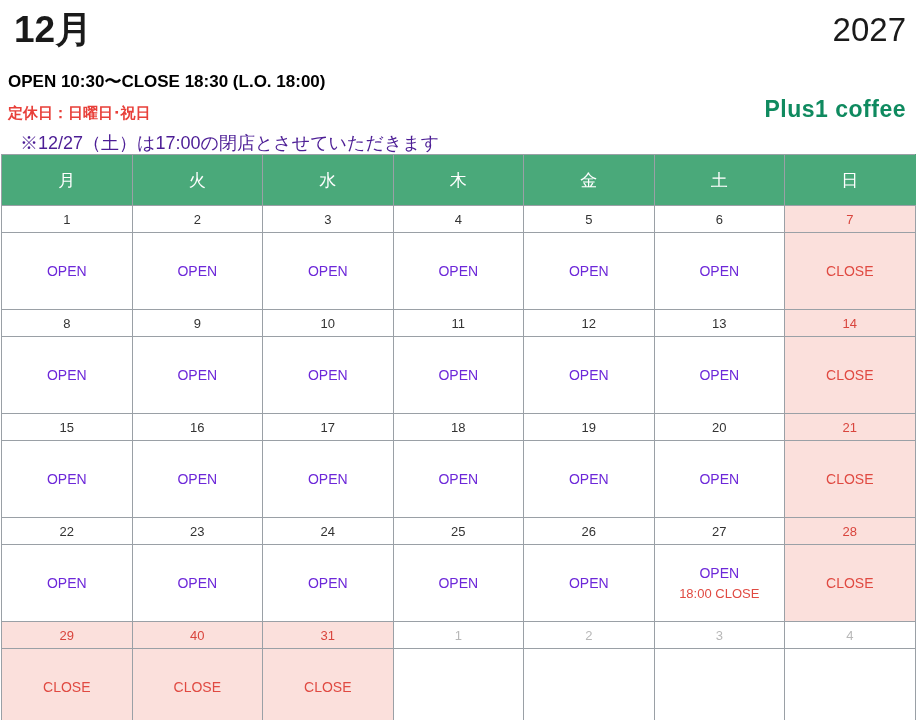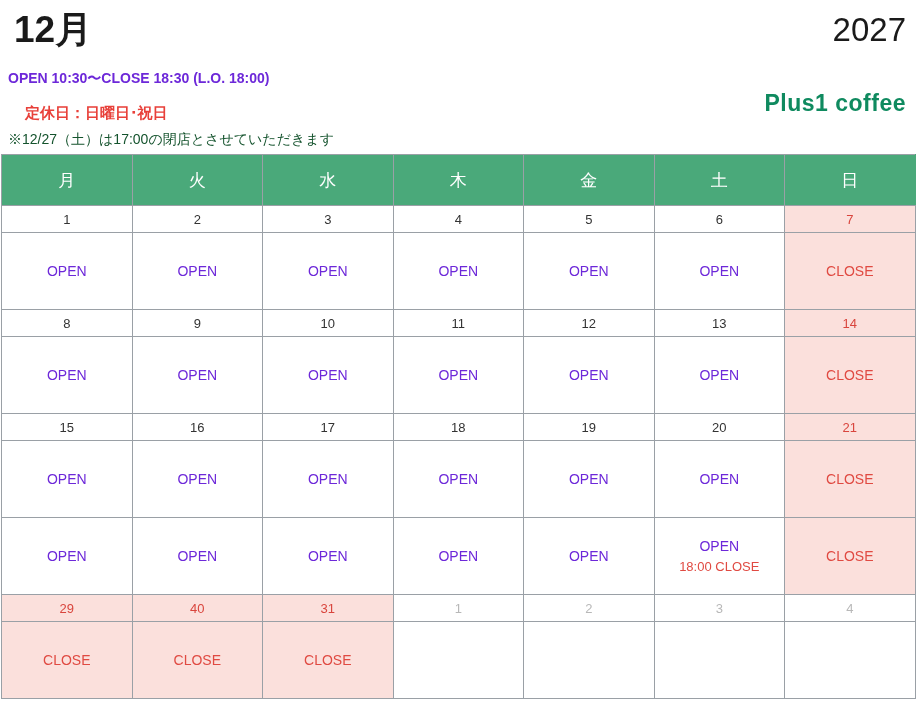--- a/index.html
+++ b/index.html
@@ -43,43 +43,43 @@
     top: 10px;
     font-size: 33px;
     font-weight: normal;
     color: #1a1a1a;
     line-height: 40px;
   }
   .hours-line {
     position: absolute;
     left: 8px;
     top: 70px;
-    font-size: 14px;
-    font-weight: bold;
-    color: #6d28d9;
+    font-size: 17px;
+    font-weight: bold;
+    color: #000000;
   }
   .closed-line {
     position: absolute;
-    left: 25px;
+    left: 8px;
     top: 104px;
     font-size: 15px;
     font-weight: bold;
     color: #e8403a;
   }
   .note-line {
     position: absolute;
-    left: 8px;
+    left: 20px;
     top: 131px;
-    font-size: 14px;
-    color: #14532d;
+    font-size: 18px;
+    color: #4c1d95;
   }
   .brand {
     position: absolute;
     right: 10px;
-    top: 90px;
+    top: 96px;
     font-size: 23px;
     font-weight: bold;
     color: #0f8a5f;
     letter-spacing: 0.5px;
   }
   
   .calendar {
     position: absolute;
     left: 1px;
     top: 154px;
@@ -215,20 +215,29 @@
         <td class="daycell"><span class="open-txt">OPEN</span></td>
         <td class="daycell"><span class="open-txt">OPEN</span></td>
         <td class="daycell"><span class="open-txt">OPEN</span></td>
         <td class="daycell"><span class="open-txt">OPEN</span></td>
         <td class="daycell"><span class="open-txt">OPEN</span></td>
         <td class="daycell"><span class="open-txt">OPEN</span></td>
         <td class="daycell pink"><span class="close-txt">CLOSE</span></td>
       </tr>
 
       <tr>
+        <td class="daynum">22</td>
+        <td class="daynum">23</td>
+        <td class="daynum">24</td>
+        <td class="daynum">25</td>
+        <td class="daynum">26</td>
+        <td class="daynum">27</td>
+        <td class="daynum sun pink">28</td>
+      </tr>
+      <tr>
         <td class="daycell"><span class="open-txt">OPEN</span></td>
         <td class="daycell"><span class="open-txt">OPEN</span></td>
         <td class="daycell"><span class="open-txt">OPEN</span></td>
         <td class="daycell"><span class="open-txt">OPEN</span></td>
         <td class="daycell"><span class="open-txt">OPEN</span></td>
         <td class="daycell">
           <span class="open-txt">OPEN</span>
           <span class="sub-txt">18:00 CLOSE</span>
         </td>
         <td class="daycell pink"><span class="close-txt">CLOSE</span></td>

